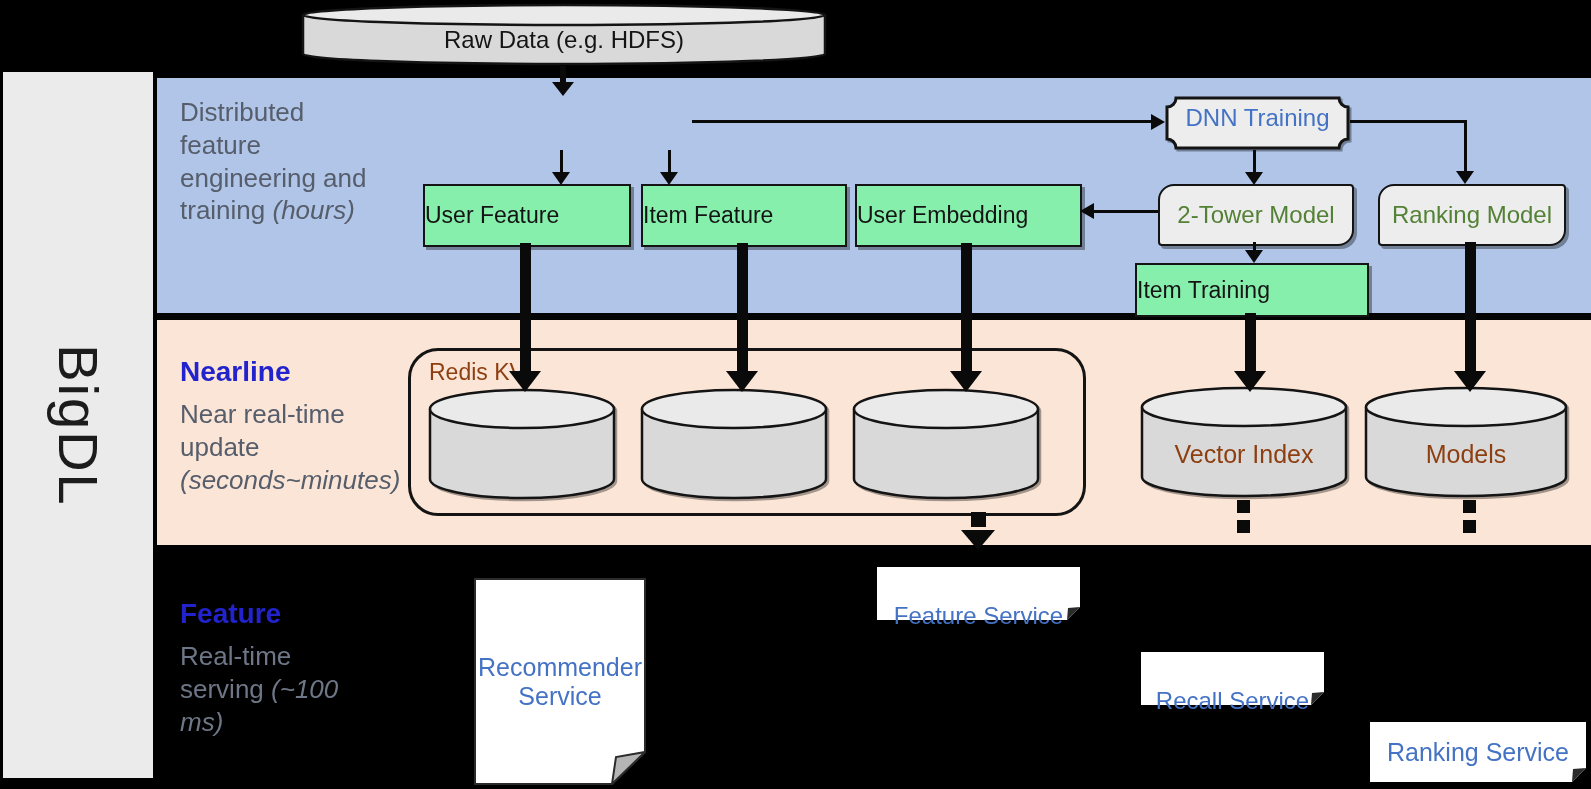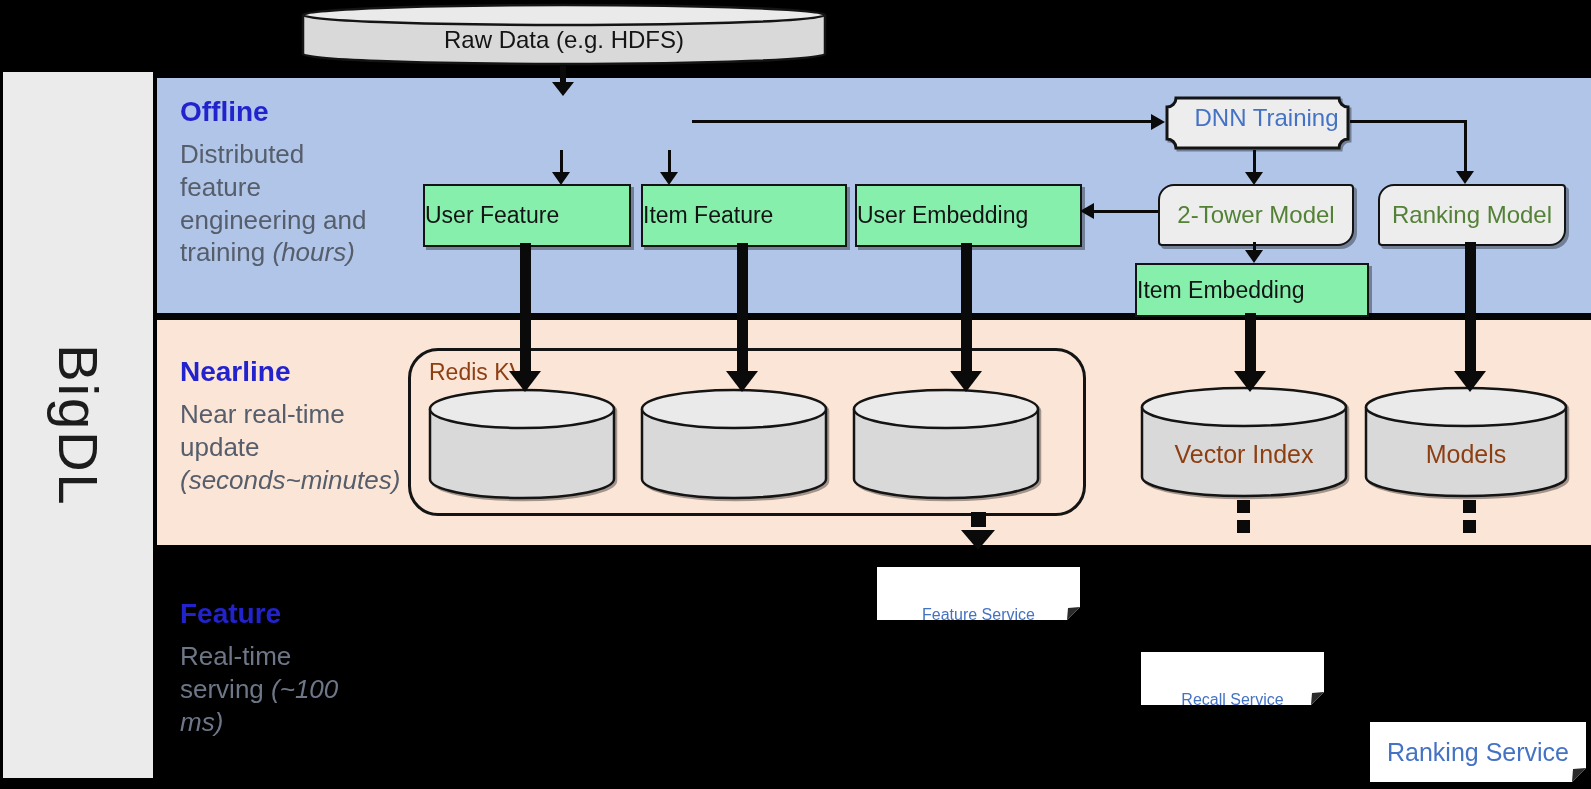--- a/index.html
+++ b/index.html
@@ -44,37 +44,36 @@
   .arr,.head{position:absolute;z-index:5;}
   .arr{background:#0a0a0a;}
   .head{width:0;height:0;}
   .hd-down{border-left:9px solid transparent;border-right:9px solid transparent;border-top:13px solid #0a0a0a;}
   .hd-right{border-top:8px solid transparent;border-bottom:8px solid transparent;border-left:14px solid #0a0a0a;}
   .hd-left{border-top:8px solid transparent;border-bottom:8px solid transparent;border-right:14px solid #0a0a0a;}
   .hd-down-big{border-left:11px solid transparent;border-right:11px solid transparent;border-top:14px solid #0a0a0a;}
   .thick-hd-down{border-left:16px solid transparent;border-right:16px solid transparent;border-top:21px solid #0a0a0a;}
   .dash-sq{position:absolute;background:#0a0a0a;z-index:5;}
   
-  .doc-lab{font-size:16px;margin-top:44px;}
+  .doc-lab{font-size:24px;margin-top:44px;}
 </style>
 </head>
 <body>
 
 <div id="stage">
 
   <div class="band-offline"></div>
   <div class="band-nearline"></div>
   <div class="band-divider"></div>
 
   <div class="bigdl-bar">
     <span class="bigdl-text">BigDL</span>
   </div>
 
   <div class="section-label lbl-offline">
-    <div class="section-title">Offline</div>
     <div class="section-desc"><span>Distributed feature engineering and training </span><span class="dur">(hours)</span></div>
   </div>
   <div class="section-label lbl-nearline">
     <div class="section-title">Nearline</div>
     <div class="section-desc"><span>Near real-time update </span><span class="dur">(seconds~minutes)</span></div>
   </div>
   <div class="section-label lbl-online">
     <div class="section-title">Feature</div>
     <div class="section-desc"><span>Real-time serving </span><span class="dur">(~100 ms)</span></div>
   </div>
@@ -84,21 +83,21 @@
       <path d="M2,12 L2,51 A261,10 0 0 0 524,51 L524,12" fill="#d9d9d9" stroke="#141414" stroke-width="2.5"></path>
       <ellipse cx="263" cy="12" rx="261" ry="10" fill="#eaeaea" stroke="#141414" stroke-width="2.5"></ellipse>
     </svg>
     <div class="lab dark-t" style="font-size:24px;padding-top:10px;">Raw Data (e.g. HDFS)</div>
   </div>
 
   <div class="arr" style="left:560px;top:66px;width:6px;height:18px;"></div>
   <div class="head hd-down-big" style="left:552px;top:82px;"></div>
 
 
-  <div class="node shape-shadow" style="left:1165px;top:96px;width:185px;height:44px;padding-left:18px;">
+  <div class="node shape-shadow" style="left:1165px;top:96px;width:185px;height:44px;">
     <svg width="185" height="54" viewBox="0 0 185 54">
       <path d="M11,2 L174,2 A9,9 0 0 0 183,11 L183,43 A9,9 0 0 0 174,52 L11,52 A9,9 0 0 0 2,43 L2,11 A9,9 0 0 0 11,2 Z" fill="#ededed" stroke="#141414" stroke-width="3"></path>
     </svg>
     <div class="lab blue-t" style="font-size:24px;">DNN Training</div>
   </div>
 
   <div class="arr" style="left:692px;top:120px;width:462px;height:3px;"></div>
   <div class="head hd-right" style="left:1151px;top:114px;"></div>
 
   <div class="arr" style="left:560px;top:150px;width:3px;height:24px;"></div>
@@ -131,21 +130,21 @@
     <span>Ranking Model</span>
   </div>
 
   <div class="arr" style="left:1094px;top:210px;width:64px;height:3px;"></div>
   <div class="head hd-left" style="left:1080px;top:203px;"></div>
 
   <div class="arr" style="left:1253px;top:242px;width:3px;height:11px;"></div>
   <div class="head hd-down" style="left:1245px;top:250px;"></div>
 
   <div class="node gray-box dark-t" style="left:1135px;top:263px;width:230px;height:50px;">
-    <span>Item Embedding</span>
+    <span>Item Training</span>
   </div>
 
   <div class="arr" style="left:520px;top:243px;width:11px;height:129px;"></div>
   <div class="head thick-hd-down" style="left:509px;top:371px;"></div>
 
   <div class="arr" style="left:737px;top:243px;width:11px;height:129px;"></div>
   <div class="head thick-hd-down" style="left:726px;top:371px;"></div>
 
   <div class="arr" style="left:961px;top:243px;width:11px;height:129px;"></div>
   <div class="head thick-hd-down" style="left:950px;top:371px;"></div>
@@ -196,20 +195,27 @@
 
   <div class="dash-sq" style="left:971px;top:512px;width:15px;height:15px;"></div>
   <div class="head" style="left:961px;top:530px;border-left:17px solid transparent;border-right:17px solid transparent;border-top:20px solid #0a0a0a;"></div>
 
   <div class="dash-sq" style="left:1237px;top:500px;width:13px;height:13px;"></div>
   <div class="dash-sq" style="left:1237px;top:520px;width:13px;height:13px;"></div>
 
   <div class="dash-sq" style="left:1463px;top:500px;width:13px;height:13px;"></div>
   <div class="dash-sq" style="left:1463px;top:520px;width:13px;height:13px;"></div>
 
+  <div class="node" style="left:474px;top:578px;width:172px;height:207px;">
+    <svg width="172" height="207" viewBox="0 0 172 207">
+      <polygon points="1,1 171,1 171,174 138,206 1,206" fill="#ffffff" stroke="#2b2b2b" stroke-width="2"></polygon>
+      <polygon points="138,206 171,174 142,179" fill="#b5b5b5" stroke="#2b2b2b" stroke-width="2"></polygon>
+    </svg>
+    <div class="lab blue-t" style="font-size:25px;padding:0 8px;">Recommender Service</div>
+  </div>
 
   <div class="node" style="left:877px;top:567px;width:203px;height:53px;">
     <svg width="203" height="53" viewBox="0 0 203 53">
       <polygon points="0,0 203,0 203,40 190,53 0,53" fill="#ffffff"></polygon>
       <polygon points="190,53 203,40 191,41" fill="#2b2b2b"></polygon>
     </svg>
     <div class="lab blue-t doc-lab">Feature Service</div>
   </div>
 
   <div class="node" style="left:1141px;top:652px;width:183px;height:53px;">

